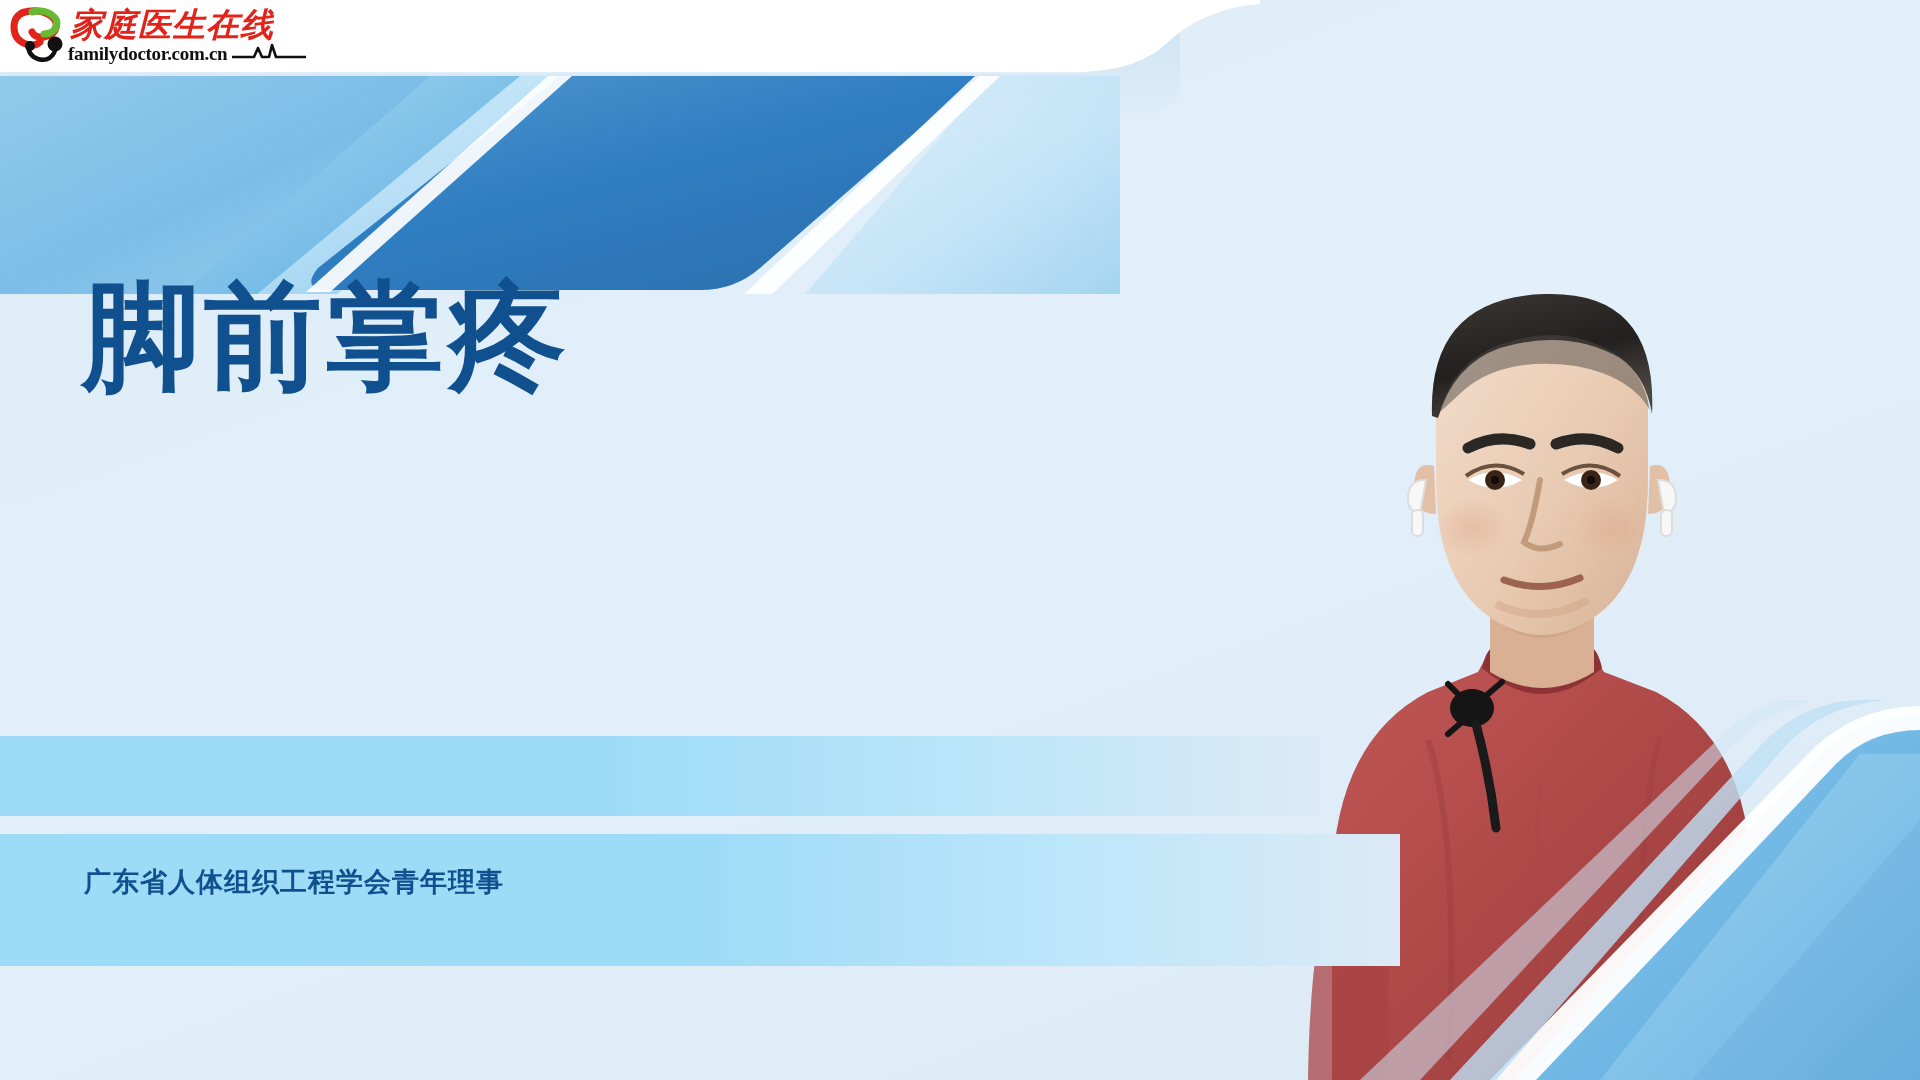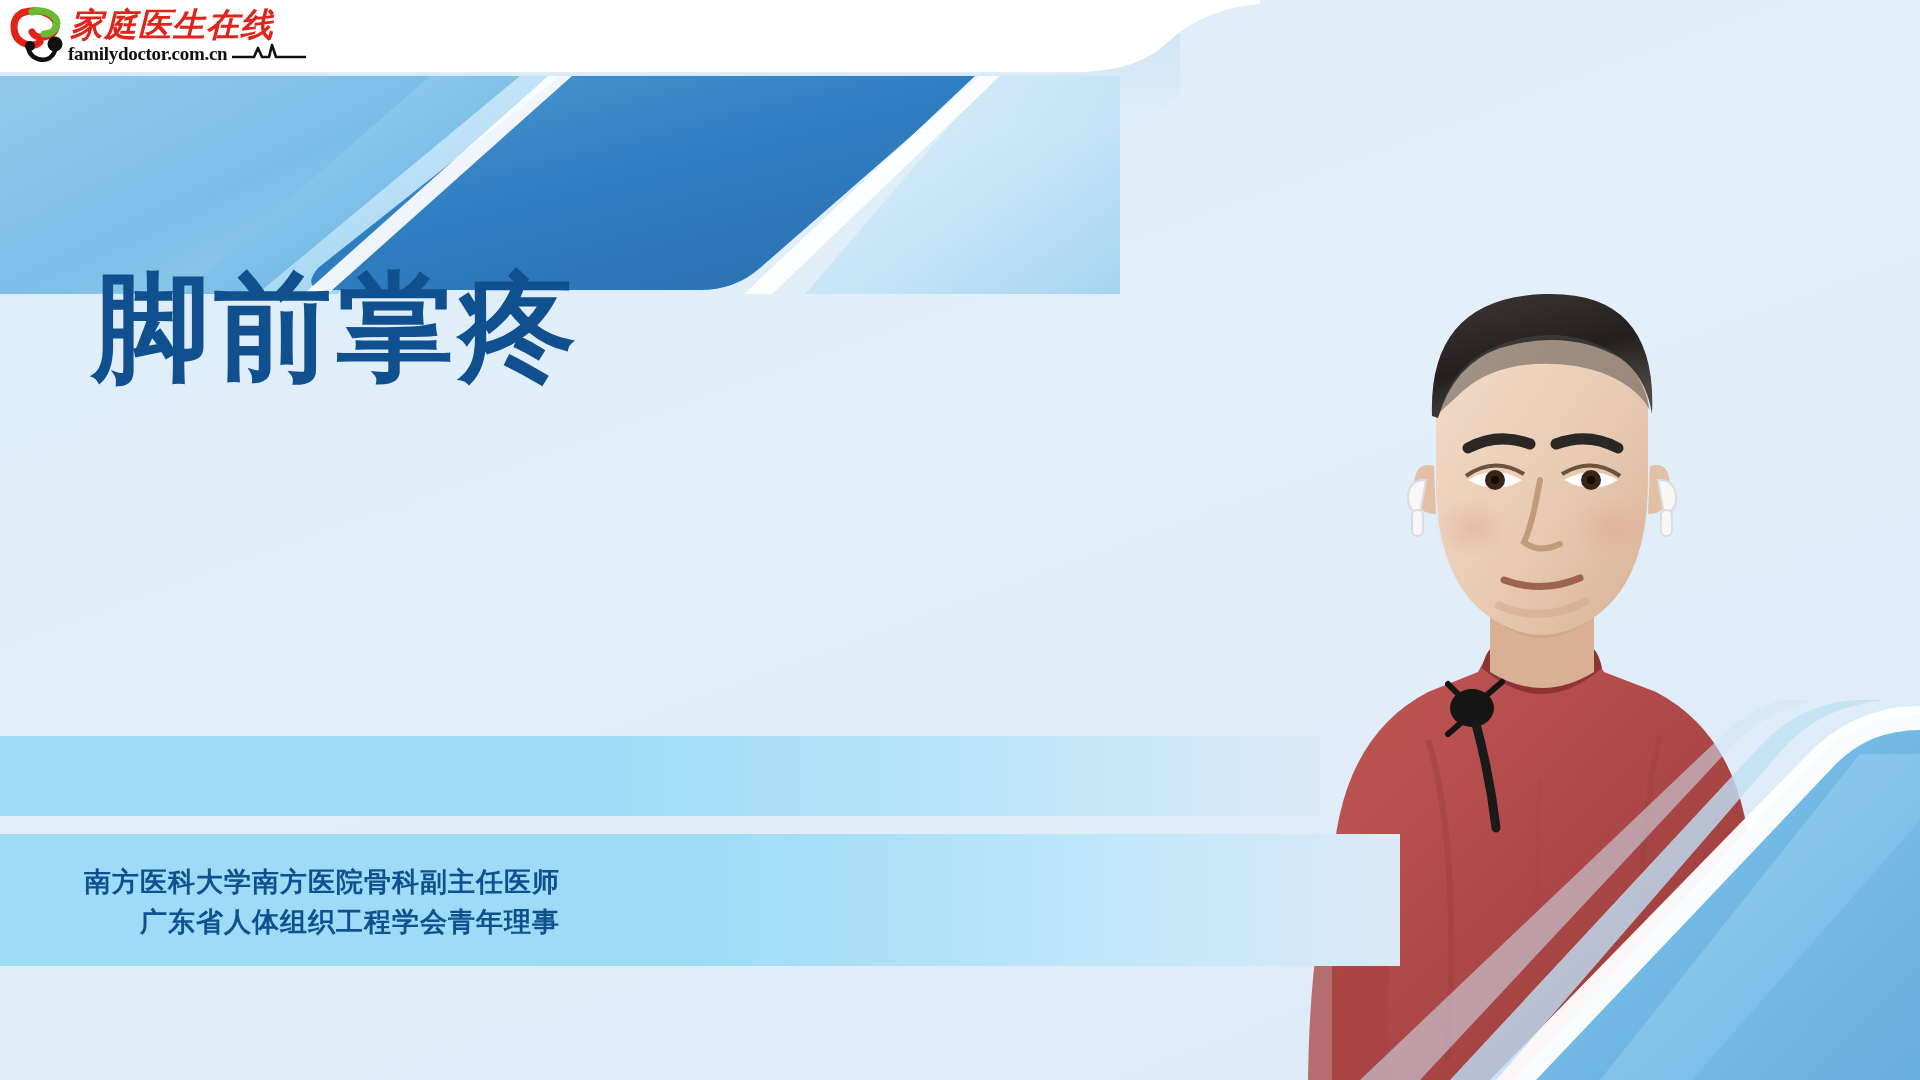--- a/index.html
+++ b/index.html
@@ -5,21 +5,20 @@
   * { margin:0; padding:0; box-sizing:border-box; }
   html, body {
     width:1920px; height:1080px; overflow:hidden;
     font-family:"Liberation Sans", sans-serif;
     background:#dfecf7;
   }
   #stage {
     position:relative; width:1920px; height:1080px;
     background: linear-gradient(160deg,#dcebf7 0%, #e3f0fa 45%, #dceaf6 100%);
     overflow:hidden;
-    text-align:right;
   }
 
   
   .deco-layer { position:absolute; inset:0; overflow:hidden; pointer-events:none; }
 
   
   .header-bar {
     position:absolute; left:0; top:0; width:1175px; height:78px;
     z-index:6;
   }
@@ -34,23 +33,22 @@
   
   .person { position:absolute; right:0; bottom:0; width:760px; height:900px; z-index:4; }
 
   
   .title-block {
     position:absolute; left:82px; top:265px; z-index:7;
   }
   .title-line {
     font-size:118px; font-weight:bold; color:#10508f;
     letter-spacing:4px; line-height:1.22;
-    font-family:Liberation Mono, monospace;
+    font-family:Liberation Sans, sans-serif;
     white-space:nowrap;
-    margin-left:10px;
   }
   .title-line.l2 { margin-top:8px; }
 
   
   .name-band {
     position:absolute; left:0; top:736px; width:1320px; height:80px; z-index:5;
     background:linear-gradient(90deg,#9edbf7 0%, #9edbf7 45%, #b8e5f9 72%, #dceaf6 100%);
   }
   .name-text {
     position:absolute; left:84px; top:748px; z-index:7;
@@ -243,21 +241,20 @@
   </svg>
 
   <div class="title-block">
     <div class="title-line l1">脚前掌疼</div>
   </div>
 
   <div class="name-band"></div>
 
   <div class="cred-band"></div>
   <div class="cred-text">
-    <div>南方医科大学南方医院骨科副主任医师</div>
     <div>广东省人体组织工程学会青年理事</div>
   </div>
 
   <svg class="deco-br" viewBox="0 0 620 380" xmlns="http://www.w3.org/2000/svg">
     <defs>
       <linearGradient id="brA" x1="0" y1="0" x2="1" y2="1">
         <stop offset="0%" stop-color="#8cc9ee"></stop>
         <stop offset="100%" stop-color="#5aa9dd"></stop>
       </linearGradient>
       <linearGradient id="brB" x1="0" y1="0" x2="1" y2="1">

